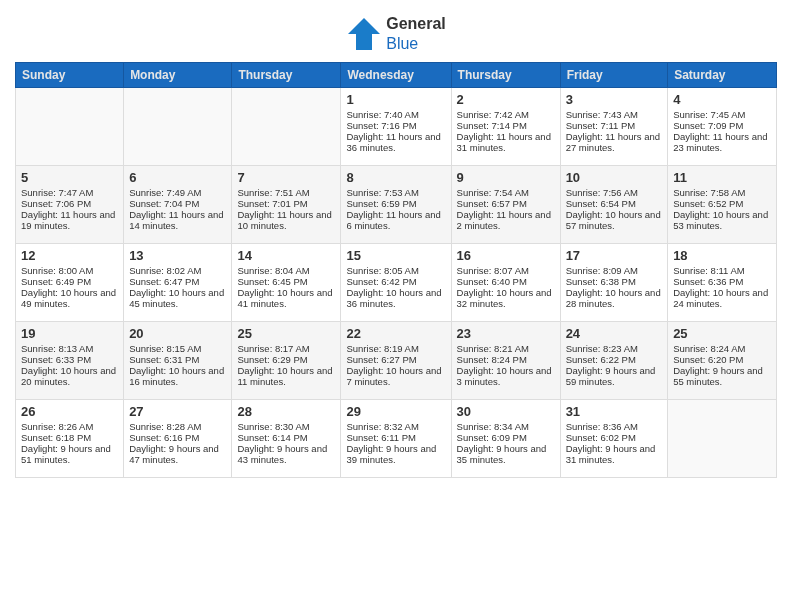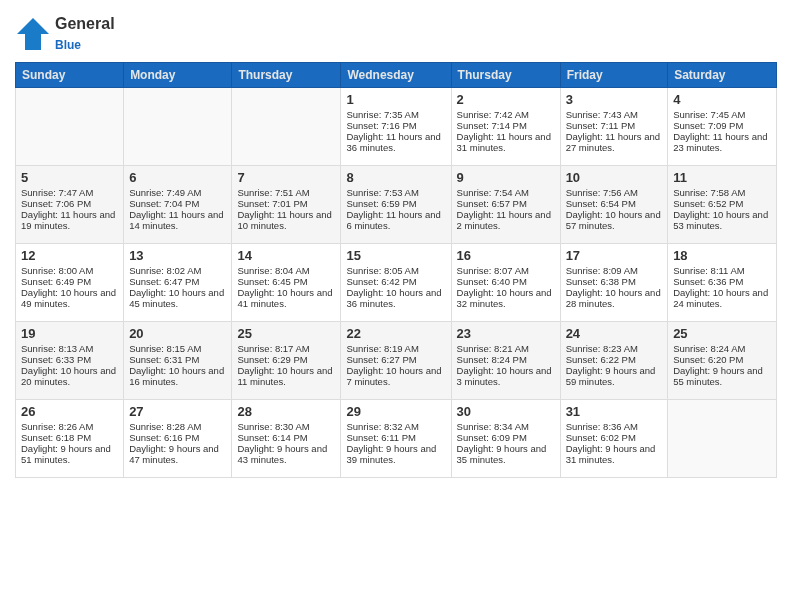--- a/index.html
+++ b/index.html
@@ -11,21 +11,21 @@
       overflow: hidden;
     }
     .page {
       width: 792px;
       height: 612px;
       background: #fff;
       padding: 10px 15px 10px 15px;
     }
     .header {
       display: flex;
-      justify-content: flex-start;
+      justify-content: center;
       align-items: flex-start;
       margin-bottom: 8px;
     }
     .logo {
       display: flex;
       align-items: center;
       margin-top: 4px;
     }
     .logo-text {
       font-size: 18px;
@@ -87,21 +87,21 @@
 <div class="page">
   <div class="header">
     <div class="logo">
   <svg width="36" height="36" viewBox="0 0 36 36" style="margin-right:4px">
     <rect x="0" y="0" width="36" height="36" fill="white"></rect>
     <polygon points="18,2 34,18 26,18 26,34 10,34 10,18 2,18" fill="#1a7cc9"></polygon>
     <polygon points="18,2 34,18 28,18 28,30 22,30 22,18 14,18 14,30 8,30 8,18 2,18" fill="#1a7cc9" opacity="0"></polygon>
   </svg>
   <div class="logo-text">
     <span style="color:#333;font-weight:bold;font-size:16px">General</span><br>
-    <span style="color:#1a6bbf;font-weight:bold;font-size:12px">Blue</span>
+    <span style="color:#1a6bbf;font-weight:normal;font-size:16px">Blue</span>
   </div>
 </div>
     <div class="title-section">
       <div class="month-title"></div>
       <div class="location"></div>
     </div>
   </div>
 
   <table class="calendar">
     <thead>
@@ -115,21 +115,21 @@
           <th>Saturday</th>
         </tr>
     </thead>
     <tbody id="calendar-body">
     <tr>
           <td class="empty-cell"></td>
           <td class="empty-cell"></td>
           <td class="empty-cell"></td>
           <td>
             <span class="day-number">1</span>
-            <div>Sunrise: 7:35 AM</div>
+            <div>Sunrise: 7:40 AM</div>
             <div>Sunset: 7:16 PM</div>
             <div>Daylight: 11 hours and 36 minutes.</div>
           </td>
           <td>
             <span class="day-number">2</span>
             <div>Sunrise: 7:42 AM</div>
             <div>Sunset: 7:14 PM</div>
             <div>Daylight: 11 hours and 31 minutes.</div>
           </td>
           <td>

